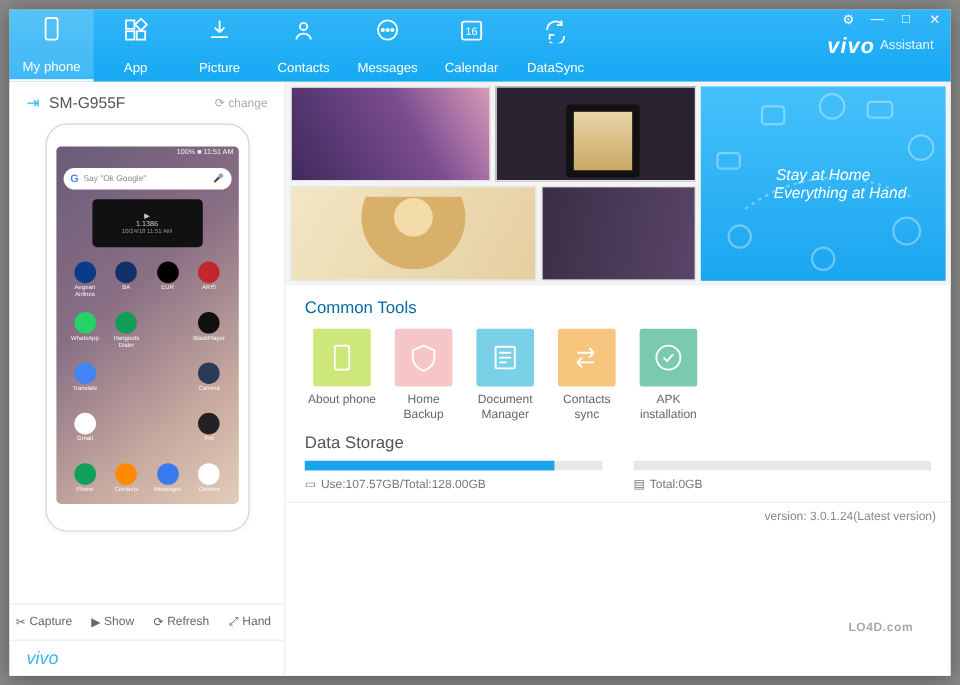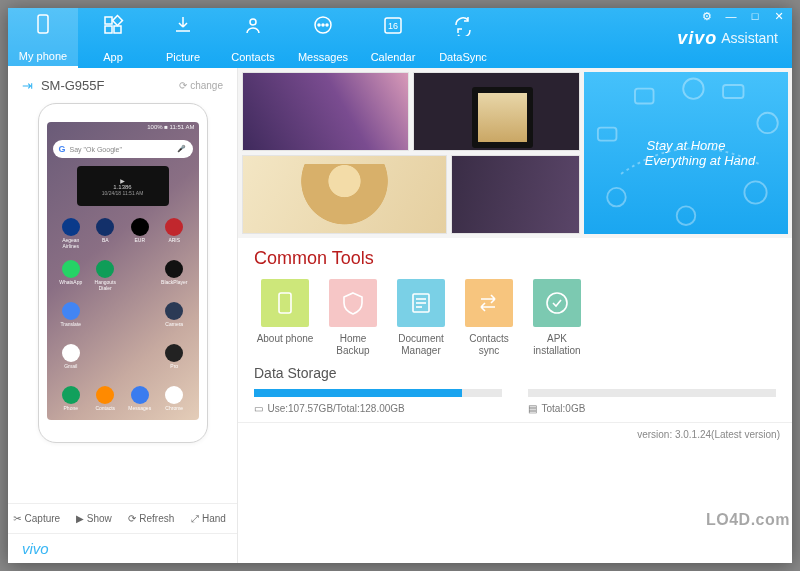--- a/index.html
+++ b/index.html
@@ -5,21 +5,21 @@
   * { margin: 0; padding: 0; box-sizing: border-box; font-family: "Segoe UI", Arial, sans-serif; }
   body { background: #888; display: flex; align-items: center; justify-content: center; height: 571px; width: 800px; overflow: hidden;}
   .window { width: 784px; height: 555px; background: #fff; box-shadow: 0 2px 18px rgba(0,0,0,.4); display: flex; flex-direction: column; position: relative;}
   
   .topbar { height: 60px; background: linear-gradient(#31b6f7,#16a8f4); display:flex; align-items:stretch; color:#fff; position:relative;}
   .nav-item { width: 70px; display:flex; flex-direction:column; align-items:center; justify-content:center; font-size:11px; gap:15px; cursor:pointer;}
   .nav-item.active { background: rgba(255,255,255,.18); border-bottom:2px solid #fff;}
   .nav-item svg { width:22px; height:22px; stroke:#fff; fill:none; stroke-width:1.5;}
   .brand { position:absolute; right:14px; top:0; height:60px; display:flex; align-items:center; font-size:18px; color:#fff;}
   .brand b { font-style:italic; font-weight:600; letter-spacing:1px; margin-right:2px;}
-  .brand span.assist { font-size:14px; opacity:.9; margin-left:2px;}
+  .brand span.assist { font-size:11px; opacity:.9; margin-left:2px;}
   .winbtns { position:absolute; top:2px; right:6px; display:flex; gap:10px; color:#fff; font-size:11px;}
   .winbtns div { cursor:pointer; width:14px; text-align:center;}
   
   .body { flex:1; display:flex; background:#f0f0f0;}
   .sidebar { width:230px; background:#fff; border-right:1px solid #e8e8e8; display:flex; flex-direction:column;}
   .device-head { padding:10px 14px 6px; display:flex; align-items:center; gap:8px; color:#555; font-size:13px;}
   .device-head .usb { color:#39b6f4;}
   .device-head .chg { font-size:10px; color:#aaa; margin-left:auto;}
   .phone-wrap { flex:1; display:flex; justify-content:center; align-items:flex-start; padding:4px 0 0;}
   .phone { width:170px; height:340px; background:#fff; border:1px solid #d4d4d4; border-radius:18px; padding:18px 8px 22px; box-shadow:0 1px 4px rgba(0,0,0,.05); position:relative;}
@@ -39,34 +39,34 @@
   .main { flex:1; display:flex; flex-direction:column; background:#fff;}
   .gallery { height:170px; display:flex; gap:4px; padding:4px; background:#f4f4f4;}
   .gal-left{flex:1.1;display:flex;flex-direction:column;gap:4px}
   .gal-left .row{flex:1;display:flex;gap:4px}
   .tile{background:#c9b8d4;border:1px solid #e4e4e4;flex:1;position:relative;overflow:hidden}
   .promo{width:204px;background:linear-gradient(#45c1fb,#1aa6f0);color:#fff;position:relative;display:flex;flex-direction:column;align-items:center;justify-content:center;font-size:12px;font-style:italic}
   .promo .ring{position:absolute;inset:0;opacity:.35}
   .promo .t1{font-size:13px}
   .promo .t2{font-size:13px;margin-left:28px}
   .section{padding:10px 16px 4px}
-  .section h3{font-size:18px;color:#b91c1c;font-weight:400;margin-bottom:10px}
+  .section h3{font-size:14px;color:#0369a1;font-weight:400;margin-bottom:10px}
   .tools{display:flex;gap:6px}
   .tool{width:62px;display:flex;flex-direction:column;align-items:center;gap:6px;font-size:10px;color:#666;cursor:pointer;text-align:center;line-height:1.2}
   .tool .box{width:48px;height:48px;border-radius:2px;display:flex;align-items:center;justify-content:center}
   .tool svg{width:26px;height:26px;stroke:#fff;fill:none;stroke-width:1.6}
   .storage{padding:4px 16px 8px}
   .storage h3{font-size:14px;color:#555;font-weight:400;margin-bottom:8px}
   .bars{display:flex;gap:26px}
   .barcol{flex:1}
   .bar{height:8px;background:#e8e8e8;position:relative;margin-bottom:6px}
   .fill{position:absolute;left:0;top:0;bottom:0;background:#1aa4ef}
   .barlabel{font-size:10px;color:#777;display:flex;align-items:center;gap:4px}
   .footer{height:24px;border-top:1px solid #eee;display:flex;align-items:center;justify-content:flex-end;padding:0 12px;font-size:10px;color:#888}
-  .watermark{position:absolute;right:2px;bottom:34px;font-size:16px;color:rgba(0,0,0,.35);font-weight:600;letter-spacing:.5px}
+  .watermark{position:absolute;right:31px;bottom:34px;font-size:10px;color:rgba(0,0,0,.35);font-weight:600;letter-spacing:.5px}
   
   .tile.a{background:linear-gradient(60deg,#3f2a5c,#7a4c90 60%,#d89ab8)}
   .tile.b{background:#2a2230}
   .tile.b::after{content:"";position:absolute;left:35%;top:18%;width:30%;height:64%;background:linear-gradient(#e8d6a8,#caa765);border:6px solid #111;border-radius:3px}
   .tile.c{background:linear-gradient(120deg,#f3e6c4,#e5cfa0)}
   .tile.c::before{content:"";position:absolute;left:22%;top:10%;width:56%;height:80%;background:radial-gradient(circle at 50% 28%,#f3dca8 22%,#d8b06a 23% 60%,transparent 61%)}
   .tile.d{background:linear-gradient(100deg,#3a2d46,#5a4568)}
 </style>
 </head>
 <body>

